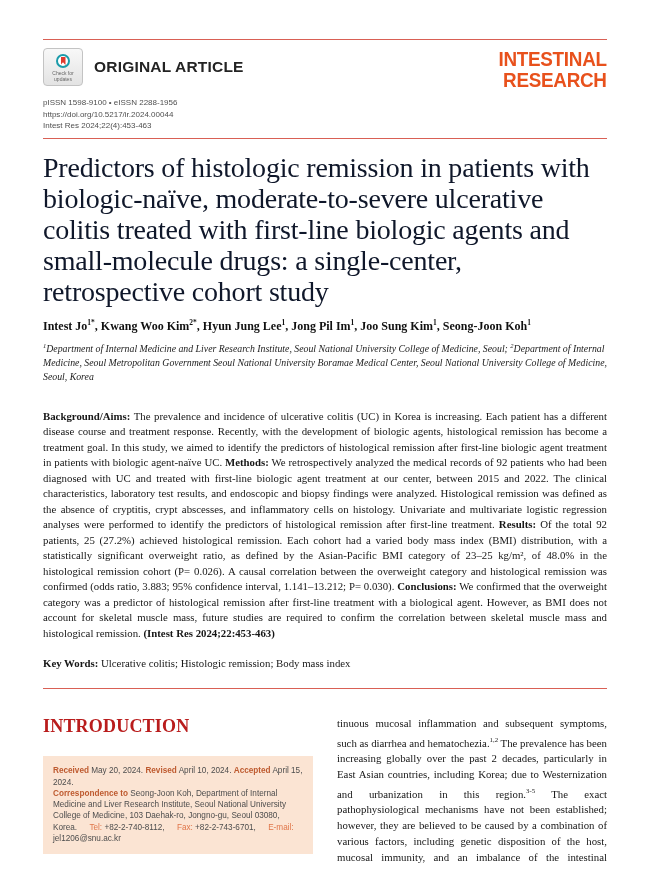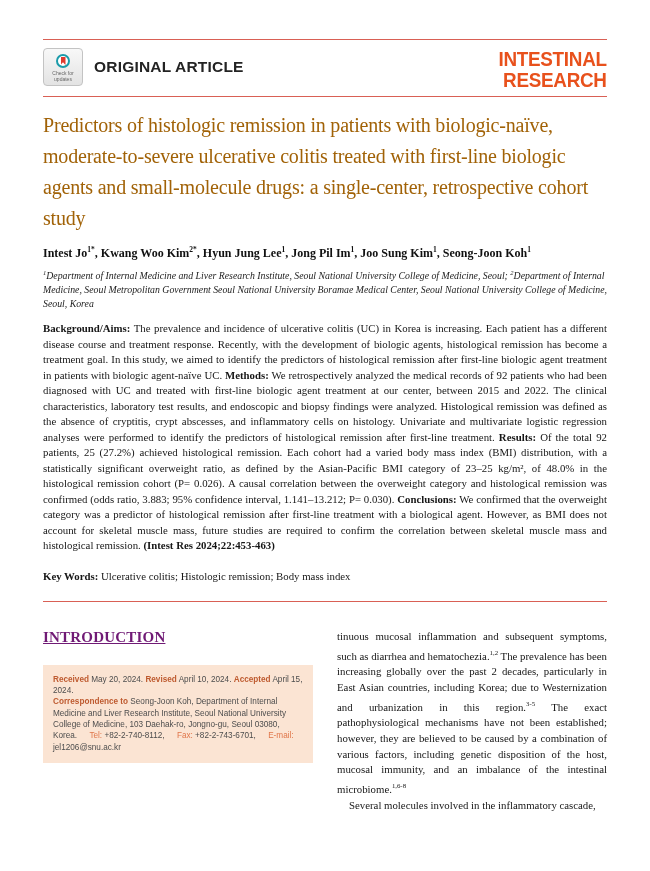--- a/index.html
+++ b/index.html
@@ -26,37 +26,37 @@
   .article-type { font-family: "Liberation Sans", sans-serif; font-weight: bold; font-size: 15.5px;
                   letter-spacing: 0.2px; color: #232323; }
   .journal-name { font-family: "Liberation Sans", sans-serif; font-weight: bold; font-size: 20.5px;
                   line-height: 21px; color: #e8511c; text-align: right; letter-spacing: -0.3px;
                   transform: scaleX(0.92); transform-origin: right top; }
 
   .issn-block { margin-top: 7px; font-family: "Liberation Sans", sans-serif; font-size: 8px;
                 line-height: 11.5px; color: #4f4f4f; }
 
   
-  .title { margin-top: 13px; font-size: 20px; line-height: 31px; font-weight: 400; color: #a16207;
+  .title { margin-top: 13px; font-size: 28px; line-height: 31px; font-weight: 400; color: #0f172a;
            letter-spacing: -0.2px; }
   .authors { margin-top: 11px; font-size: 12px; font-weight: 600; color: #111; }
   .authors sup { font-size: 7.5px; font-weight: 600; }
   .affiliations { margin-top: 5px; font-size: 9.8px; line-height: 14px; font-style: italic; color: #222; }
   .affiliations sup { font-size: 6.5px; }
 
   
-  .abstract { margin-top: 10px; font-size: 10.8px; line-height: 15.5px; text-align: justify; color: #161616; }
+  .abstract { margin-top: 25px; font-size: 10.8px; line-height: 15.5px; text-align: justify; color: #161616; }
   .abstract b, .keywords b { font-weight: bold; }
   .keywords { margin-top: 15px; font-size: 10.8px; line-height: 15px; color: #161616; }
   .divider-rule { margin-top: 17px; }
 
   
   .columns { margin-top: 27px; display: flex; gap: 24px; }
   .col { width: 270px; }
-  .section-heading { font-size: 15px; font-weight: bold; color: #701a75; letter-spacing: 0.2px; text-decoration: underline; }
+  .section-heading { font-size: 18px; font-weight: bold; color: #b91c1c; letter-spacing: 0.2px; }
   .body-para { font-size: 10.8px; line-height: 15.8px; text-align: justify; color: #161616; }
   .left-para { margin-top: 16px; }
   .body-para sup { font-size: 6.8px; }
   .indent { text-indent: 12px; }
 
   
   .info-box { margin-top: 19px; background: #fbe4d3; padding: 9px 10px 10px 10px;
               font-family: "Liberation Sans", sans-serif; font-size: 8.2px; line-height: 11.3px;
               color: #4d4d4d; }
   .info-box .lbl { font-weight: bold; color: #be5a2f; }
@@ -81,20 +81,25 @@
         </div>
       </div>
       <div class="article-type">ORIGINAL ARTICLE</div>
     </div>
     <div class="journal-name">
       <div>INTESTINAL</div>
       <div>RESEARCH</div>
     </div>
   </div>
 
+  <div class="issn-block">
+    <div>pISSN 1598-9100 • eISSN 2288-1956</div>
+    <div>https://doi.org/10.5217/ir.2024.00044</div>
+    <div>Intest Res 2024;22(4):453-463</div>
+  </div>
 
   <hr class="rule header-rule">
 
   <h1 class="title">Predictors of histologic remission in patients with biologic-naïve, moderate-to-severe ulcerative colitis treated with first-line biologic agents and small-molecule drugs: a single-center, retrospective cohort study</h1>
 
   <div class="authors"><span>Intest Jo</span><sup>1*</sup><span>, Kwang Woo Kim</span><sup>2*</sup><span>, Hyun Jung Lee</span><sup>1</sup><span>, Jong Pil Im</span><sup>1</sup><span>, Joo Sung Kim</span><sup>1</sup><span>, Seong-Joon Koh</span><sup>1</sup></div>
 
   <div class="affiliations"><sup>1</sup><span>Department of Internal Medicine and Liver Research Institute, Seoul National University College of Medicine, Seoul; </span><sup>2</sup><span>Department of Internal Medicine, Seoul Metropolitan Government Seoul National University Boramae Medical Center, Seoul National University College of Medicine, Seoul, Korea</span></div>
 
   <p class="abstract"><b>Background/Aims:</b><span> The prevalence and incidence of ulcerative colitis (UC) in Korea is increasing. Each patient has a different disease course and treatment response. Recently, with the development of biologic agents, histological remission has become a treatment goal. In this study, we aimed to identify the predictors of histological remission after first-line biologic agent treatment in patients with biologic agent-naïve UC. </span><b>Methods:</b><span> We retrospectively analyzed the medical records of 92 patients who had been diagnosed with UC and treated with first-line biologic agent treatment at our center, between 2015 and 2022. The clinical characteristics, laboratory test results, and endoscopic and biopsy findings were analyzed. Histological remission was defined as the absence of cryptitis, crypt abscesses, and inflammatory cells on histology. Univariate and multivariate logistic regression analyses were performed to identify the predictors of histological remission after first-line treatment. </span><b>Results:</b><span> Of the total 92 patients, 25 (27.2%) achieved histological remission. Each cohort had a varied body mass index (BMI) distribution, with a statistically significant overweight ratio, as defined by the Asian-Pacific BMI category of 23–25 kg/m², of 48.0% in the histological remission cohort (P= 0.026). A causal correlation between the overweight category and histological remission was confirmed (odds ratio, 3.883; 95% confidence interval, 1.141–13.212; P= 0.030). </span><b>Conclusions:</b><span> We confirmed that the overweight category was a predictor of histological remission after first-line treatment with a biological agent. However, as BMI does not account for skeletal muscle mass, future studies are required to confirm the correlation between skeletal muscle mass and histological remission. </span><b>(Intest Res 2024;22:453-463)</b></p>

